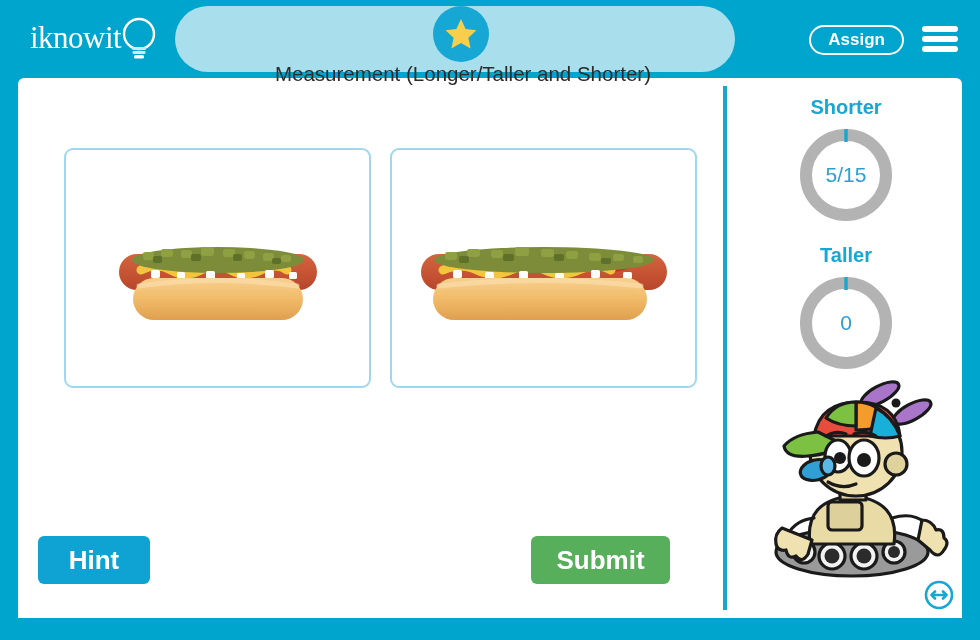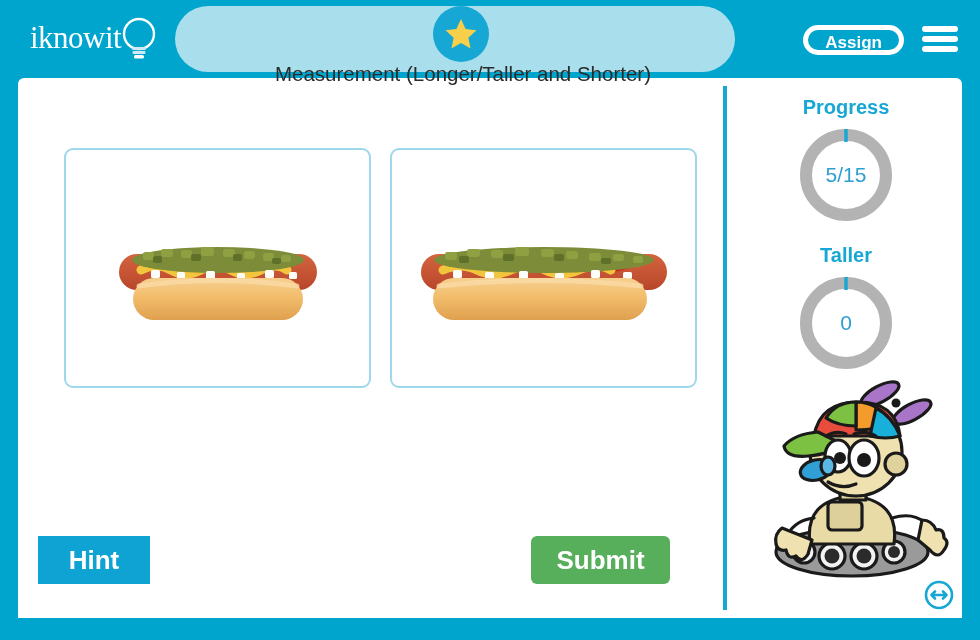--- a/index.html
+++ b/index.html
@@ -78,21 +78,21 @@
     font-size: 20.5px;
     color: #2b2b2b;
     white-space: nowrap;
   }
 
   .assign-btn {
     position: absolute;
     right: 76px; top: 25px;
     height: 30px;
     padding: 0 17px;
-    border: 5px solid #ffffff;
+    border: 2px solid #ffffff;
     border-radius: 15px;
     background: transparent;
     color: #ffffff;
     font-size: 17px;
     font-weight: bold;
     line-height: 26px;
     cursor: pointer;
   }
 
   .menu-btn {
@@ -159,21 +159,21 @@
   }
   .hotdog { display: block; }
 
   
   .hint-btn {
     position: absolute;
     left: 20px; bottom: 34px;
     width: 112px; height: 48px;
     background: #0fa3d4;
     border: none;
-    border-radius: 0;
+    border-radius: 6px;
     color: #ffffff;
     font-size: 26px;
     font-weight: bold;
     cursor: pointer;
   }
   .submit-btn {
     position: absolute;
     left: 513px; bottom: 34px;
     width: 139px; height: 48px;
     background: #57ae5b;
@@ -379,21 +379,21 @@
     </div>
 
     <button class="hint-btn">Hint</button>
     <button class="submit-btn">Submit</button>
 
     <div class="divider"></div>
 
     <div class="sidebar">
 
       <div class="meter meter-progress">
-        <div class="meter-label">Progress</div>
+        <div class="meter-label">Shorter</div>
         <div class="ring-wrap">
           <svg width="104" height="104" viewBox="0 0 104 104">
             <circle cx="52" cy="52" r="40" fill="none" stroke="#b3b3b3" stroke-width="12"></circle>
             <line x1="52" y1="6" x2="52" y2="19" stroke="#16a7d4" stroke-width="3.4"></line>
           </svg>
           <div class="ring-value">5/15</div>
         </div>
       </div>
 
       <div class="meter meter-score">

